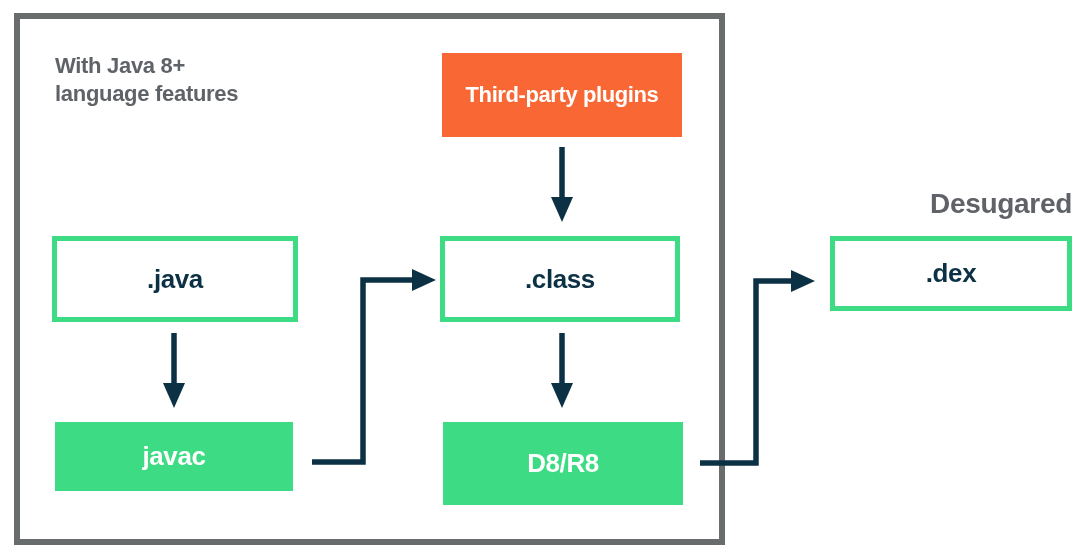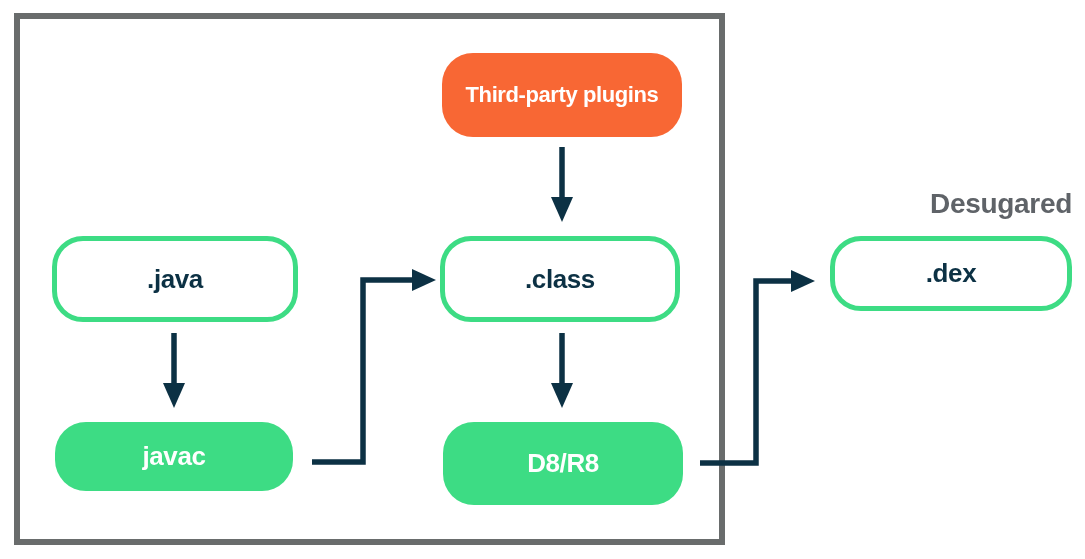--- a/index.html
+++ b/index.html
@@ -55,21 +55,20 @@
   }
 
   .node {
     position: absolute;
     display: flex;
     align-items: center;
     justify-content: center;
     font-weight: 700;
     letter-spacing: -0.4px;
     z-index: 2;
-    border-radius: 31px;
   }
 
   .node.file {
     background: var(--white);
     border: 5px solid var(--android_green);
     color: var(--android_navy);
     font-size: 26px;
     justify-content: center;
   }
 
@@ -111,20 +110,24 @@
     stroke: none;
   }
 </style>
 </head>
 <body>
 
 <div class="stage">
 
   <div class="outer-frame"></div>
 
+  <div class="note">
+    <div>With Java 8+</div>
+    <div>language features</div>
+  </div>
 
   <div class="desugared-label">Desugared</div>
 
   <div class="node plugin node-plugins">
     <span>Third-party plugins</span>
   </div>
 
   <div class="node file node-java">
     <span>.java</span>
   </div>

